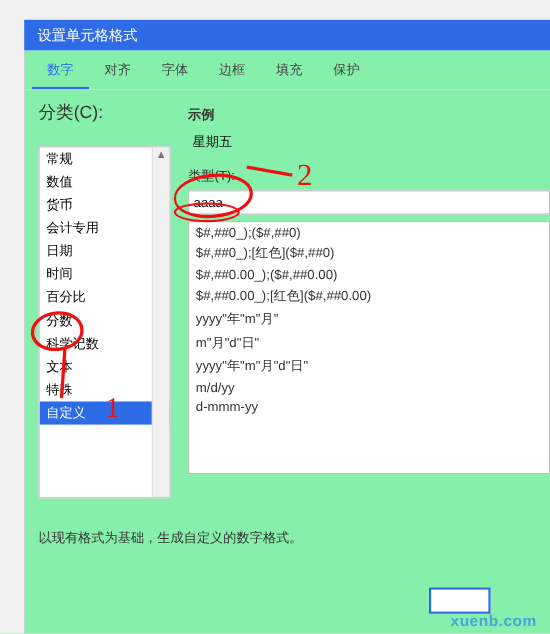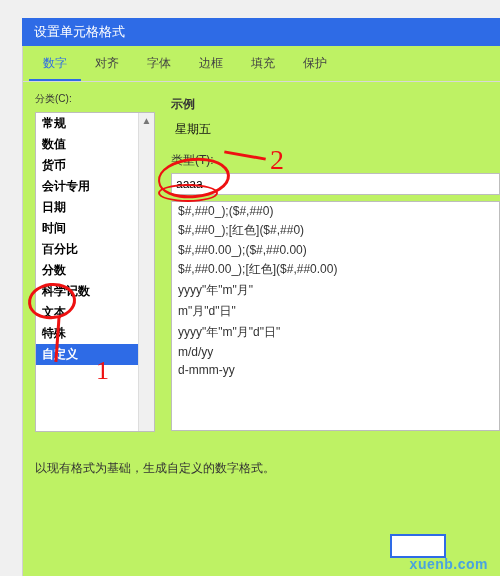--- a/index.html
+++ b/index.html
@@ -1,31 +1,31 @@
 <!DOCTYPE html>
 <html><head>
   <meta charset="utf-8">
   <style>
     * { box-sizing: border-box; margin: 0; padding: 0; font-family: "Microsoft YaHei", "SimSun", sans-serif; }
     body { width: 500px; height: 576px; background: #f0f0f0; overflow: hidden; position: relative; }
     
     .titlebar { position: absolute; left: 22px; top: 18px; right: 0; height: 28px; background: #2e6be6; color: #fff; font-size: 13px; line-height: 28px; padding-left: 12px; }
     
-    .dialog { position: absolute; left: 22px; top: 46px; right: 0; bottom: 0; background: #bef264; border-left: 1px solid #d0d0d0; }
+    .dialog { position: absolute; left: 22px; top: 46px; right: 0; bottom: 0; background: #86efac; border-left: 1px solid #d0d0d0; }
     
     .tabs { display: flex; border-bottom: 1px solid #d8d8d8; padding-left: 6px; }
     .tab { font-size: 12px; padding: 9px 14px 7px; color: #444; cursor: pointer; border-bottom: 2px solid transparent; }
     .tab.active { color: #2e6be6; border-bottom-color: #2e6be6; }
     
     .content { display: flex; padding: 10px 0 0 12px; }
     .left { width: 120px; }
     .right { flex: 1; padding-left: 16px; }
-    .label { font-size: 10px; color: #333; margin-bottom: 6px; }
+    .label { font-size: 16px; color: #333; margin-bottom: 20px; }
     .cat-list { border: 1px solid #bdbdbd; height: 320px; overflow-y: auto; background: #fff; font-size: 12px; position: relative; }
-    .cat-item { padding: 2px 6px; cursor: pointer; font-weight: bold; }
+    .cat-item { padding: 2px 6px; cursor: pointer; }
     .cat-item.sel { background: #2e6be6; color: #fff; }
     .cat-sb { position: absolute; right: 0; top: 0; bottom: 0; width: 16px; background: #f0f0f0; border-left: 1px solid #ddd; }
     .cat-sb .arrow { height: 16px; text-align: center; font-size: 10px; color: #777; line-height: 16px; }
     .section-title { font-size: 12px; color: #333; margin-top: 4px; font-weight: bold; }
     .example-val { font-size: 12px; color: #111; margin: 8px 0 14px 4px; }
     .type-label { font-size: 12px; color: #333; margin-bottom: 4px; }
     .type-input { width: 100%; font-size: 12px; padding: 3px 4px; border: 1px solid #bdbdbd; outline: none; }
     .fmt-list { margin-top: 6px; border: 1px solid #bdbdbd; height: 230px; overflow-y: auto; background: #fff; font-size: 12px; }
     .fmt-item { padding: 2px 6px; cursor: pointer; color: #333; }
     .hint { font-size: 12px; color: #333; margin: 28px 0 0 12px; }

